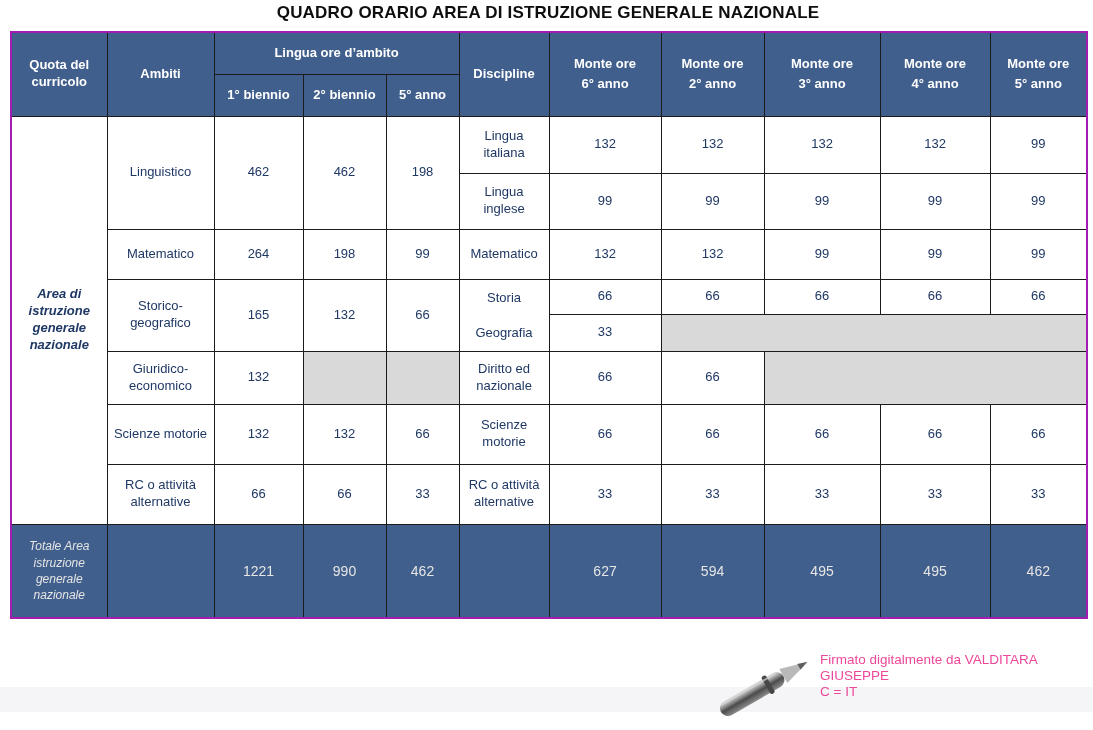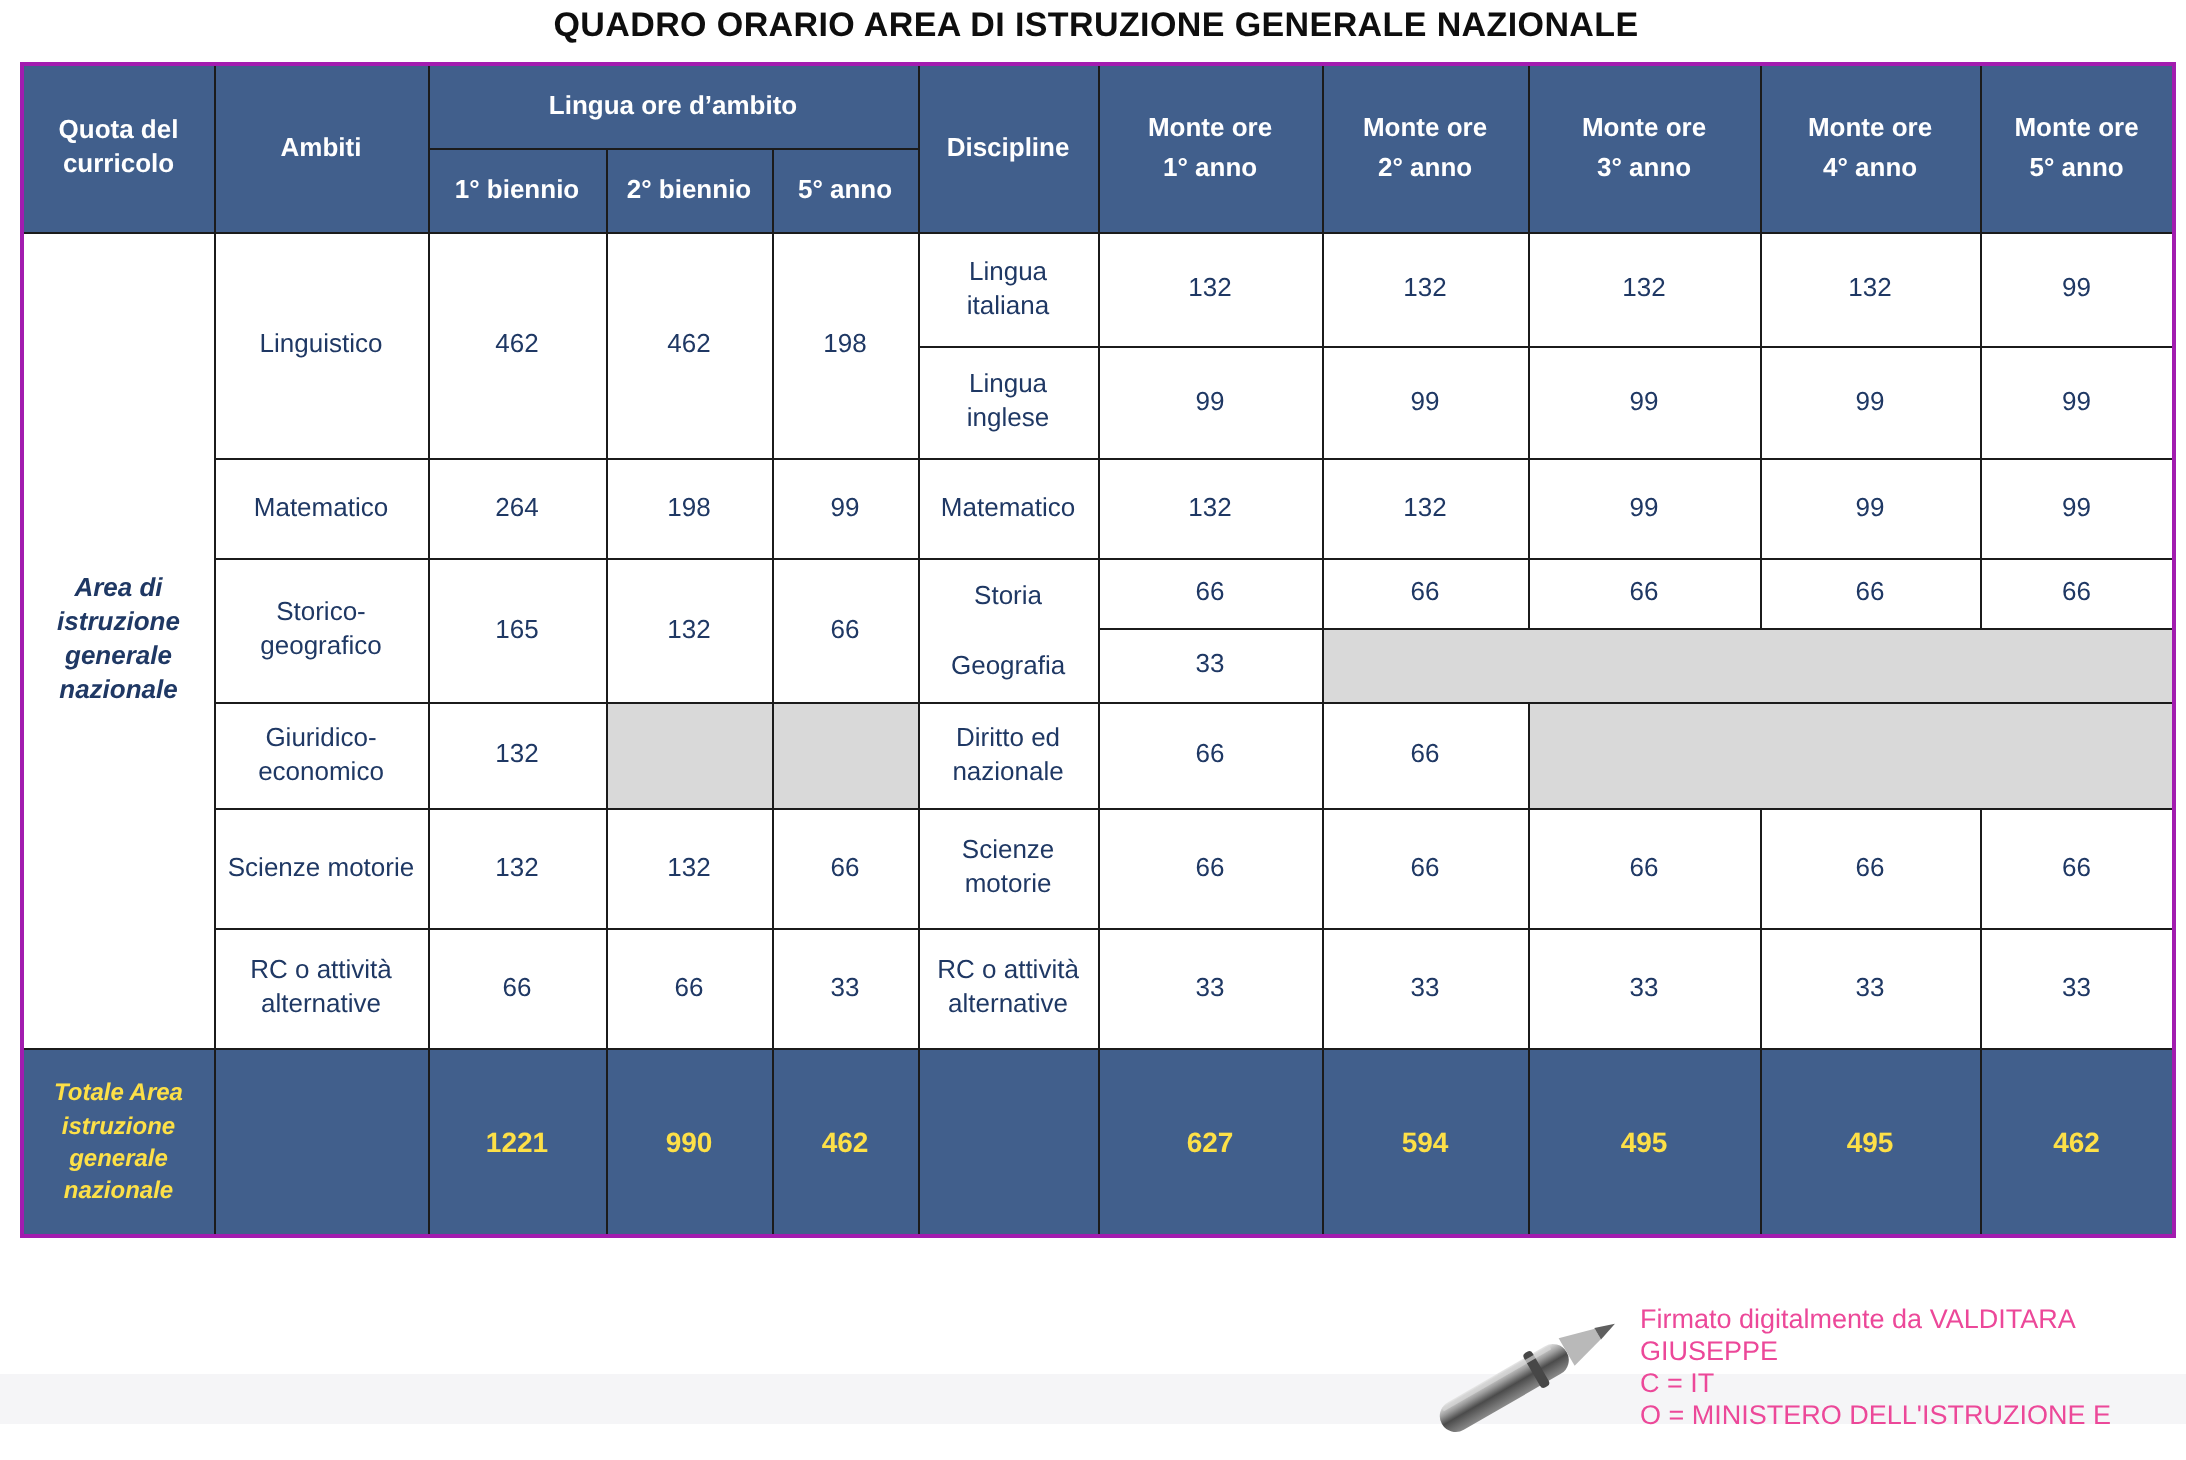--- a/index.html
+++ b/index.html
@@ -15,21 +15,21 @@
         vertical-align:middle;padding:0 6px;font-size:13px;color:#1F3864;
         overflow:hidden;line-height:1.3;}
   .quadro th{background:#415F8C;color:#ffffff;font-weight:bold;}
   .quadro th .l2{margin-top:3px;}
   .num{font-size:13.5px;}
   .grey{background:#D9D9D9;}
   .black-num{color:#1a1a1a;}
   .area-cell{font-weight:bold;font-style:italic;font-size:14px;
         line-height:1.45;padding-bottom:46px;}
   .stack div{line-height:35px;}
-  .total-row td{background:#415F8C;color:#fde047;font-weight:bold;
+  .total-row td{background:#415F8C;color:#e5e5e5;font-weight:normal;
         font-size:14px;}
   .total-row td.tlabel{font-style:italic;font-size:12px;line-height:1.35;
         padding:0 4px;}
   .page-band{position:absolute;left:0;top:687px;width:1093px;height:25px;
         background:#f5f5f7;}
   .signature{position:absolute;left:710px;top:640px;width:383px;z-index:2;}
   .sig-text{position:absolute;left:110px;top:12px;color:#ec4899;
         font-size:13.5px;line-height:16px;white-space:nowrap;}
   .pen{position:absolute;left:0;top:2px;}
 </style>
@@ -56,21 +56,21 @@
     </colgroup>
 
     <tbody>
         <tr style="height:42px">
       <th rowspan="2">Quota del curricolo</th>
       <th rowspan="2">Ambiti</th>
       <th colspan="3">Lingua ore d’ambito</th>
       <th rowspan="2">Discipline</th>
       <th rowspan="2">
         <div>Monte ore</div>
-        <div class="l2">1° anno</div>
+        <div class="l2">6° anno</div>
       </th>
       <th rowspan="2">
         <div>Monte ore</div>
         <div class="l2">2° anno</div>
       </th>
       <th rowspan="2">
         <div>Monte ore</div>
         <div class="l2">3° anno</div>
       </th>
       <th rowspan="2">
@@ -218,17 +218,16 @@
         <path d="M76 36 L94 41 L94 47 L76 52 Z" fill="#b9b9b9"></path>
         <path d="M94 40.5 L104 43.8 L94 47.2 Z" fill="#5f5f5f"></path>
         <rect x="56" y="34" width="5" height="20" rx="2" fill="#474747"></rect>
         <path d="M8 38 L70 38" stroke="#d6d6d6" stroke-width="2" fill="none" opacity="0.7"></path>
       </g>
     </svg>
     <div class="sig-text">
       <div>Firmato digitalmente da VALDITARA</div>
       <div>GIUSEPPE</div>
       <div>C = IT</div>
-      <div>O = MINISTERO DELL'ISTRUZIONE E</div>
     </div>
   </div>
 
 </div>
 
 </body></html>

